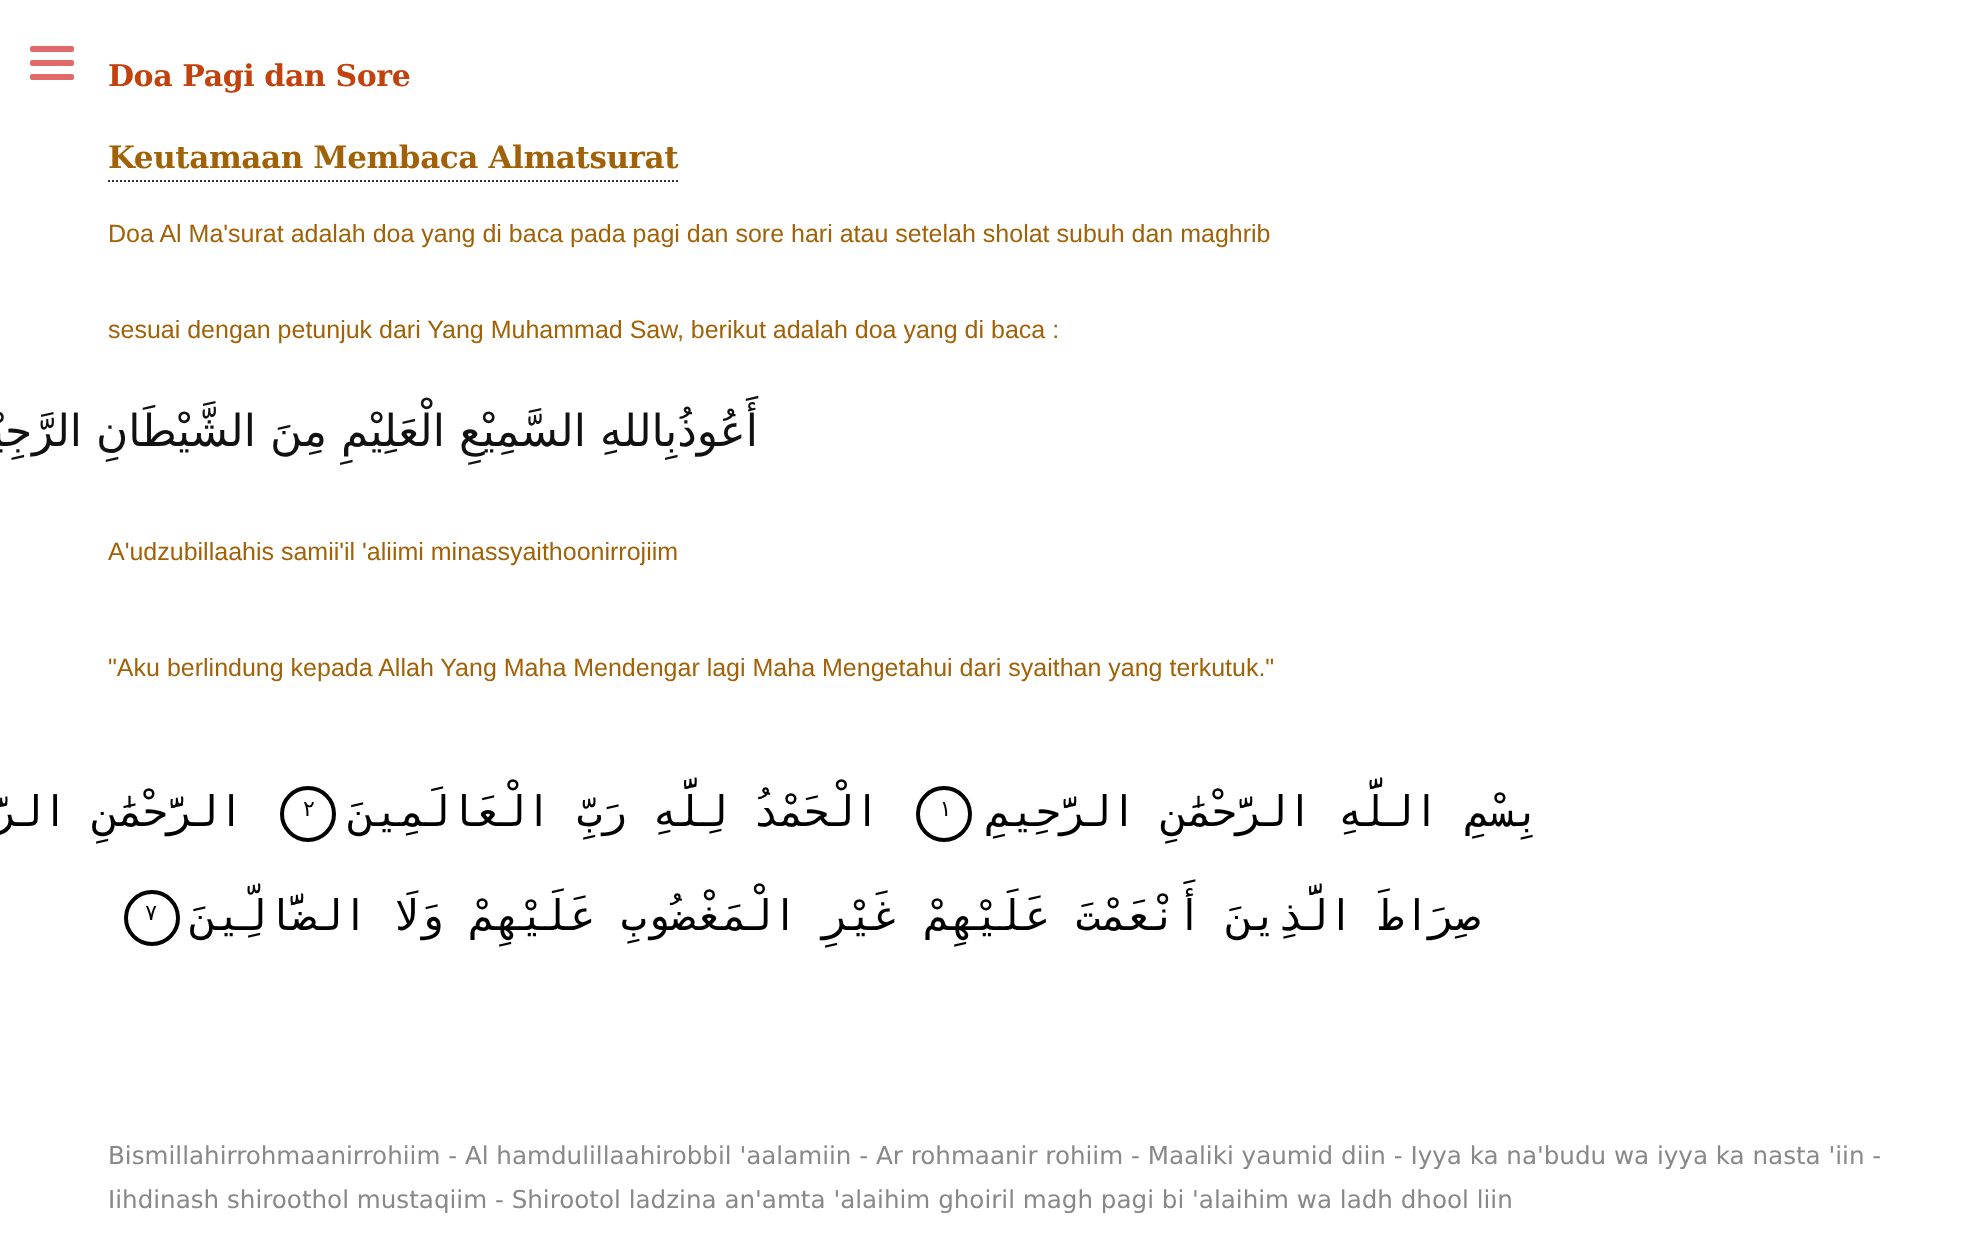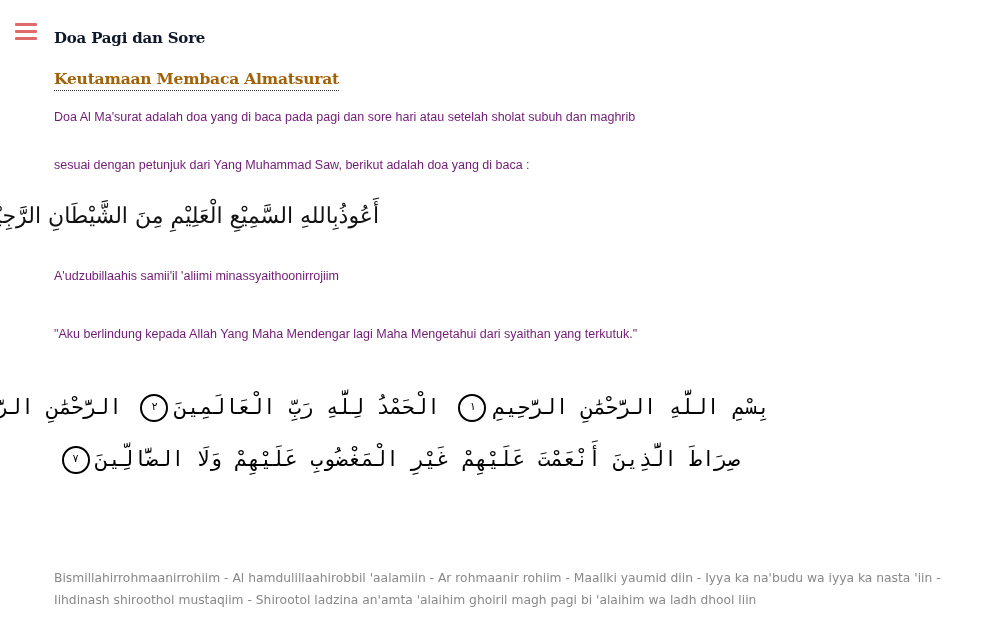--- a/index.html
+++ b/index.html
@@ -1,21 +1,21 @@
 <!DOCTYPE html>
 <html><head>
 <meta charset="utf-8">
 <style>
   html,body{margin:0;padding:0;background:#fff;}
   body{width:982px;height:617px;overflow:hidden;position:relative;font-family:"DejaVu Sans",sans-serif;}
   .menu-btn{position:absolute;left:15px;top:23px;width:22px;height:18px;cursor:pointer;}
   .menu-btn span{display:block;height:3px;background:#e06a6a;margin-bottom:4px;border-radius:1px;}
-  .site-title{position:absolute;left:54px;top:29px;font-family:"DejaVu Serif",serif;font-weight:bold;font-size:15px;color:#0f172a;letter-spacing:-0.2px;text-align:center;}
+  .site-title{position:absolute;left:54px;top:29px;font-family:"DejaVu Serif",serif;font-weight:bold;font-size:15px;color:#c2410c;letter-spacing:-0.2px;text-align:center;}
   .post-title{position:absolute;left:54px;top:69px;font-family:"DejaVu Serif",serif;font-weight:bold;font-size:15.5px;color:#a16207;border-bottom:1px dotted #333;padding-bottom:2px;letter-spacing:-0.2px;}
-  .p{position:absolute;left:54px;font-family:"Liberation Sans",sans-serif;font-size:12.5px;color:#701a75;white-space:nowrap;}
+  .p{position:absolute;left:54px;font-family:"Liberation Sans",sans-serif;font-size:12.5px;color:#a16207;white-space:nowrap;}
   .arabic{position:absolute;font-family:"DejaVu Serif",serif;color:#111;direction:rtl;white-space:nowrap;}
   .ar1{left:54px;top:203px;font-size:22px;width:325px;text-align:right;}
   .fatihah{position:absolute;left:100px;top:383px;width:670px;}
   .fl{direction:rtl;white-space:nowrap;font-family:Liberation Mono, monospace;font-size:21px;color:#000;height:52px;line-height:52px;text-align:right;}
   .ayah{display:inline-block;width:24px;height:24px;border:2px double #000;border-radius:50%;font-size:11px;line-height:22px;text-align:center;vertical-align:middle;margin:0 6px;direction:ltr;}
   .trans{position:absolute;left:54px;top:567px;width:900px;font-family:"DejaVu Sans",sans-serif;font-size:12.3px;color:#888;line-height:22px;}
 </style>
 </head>
 <body>
 

